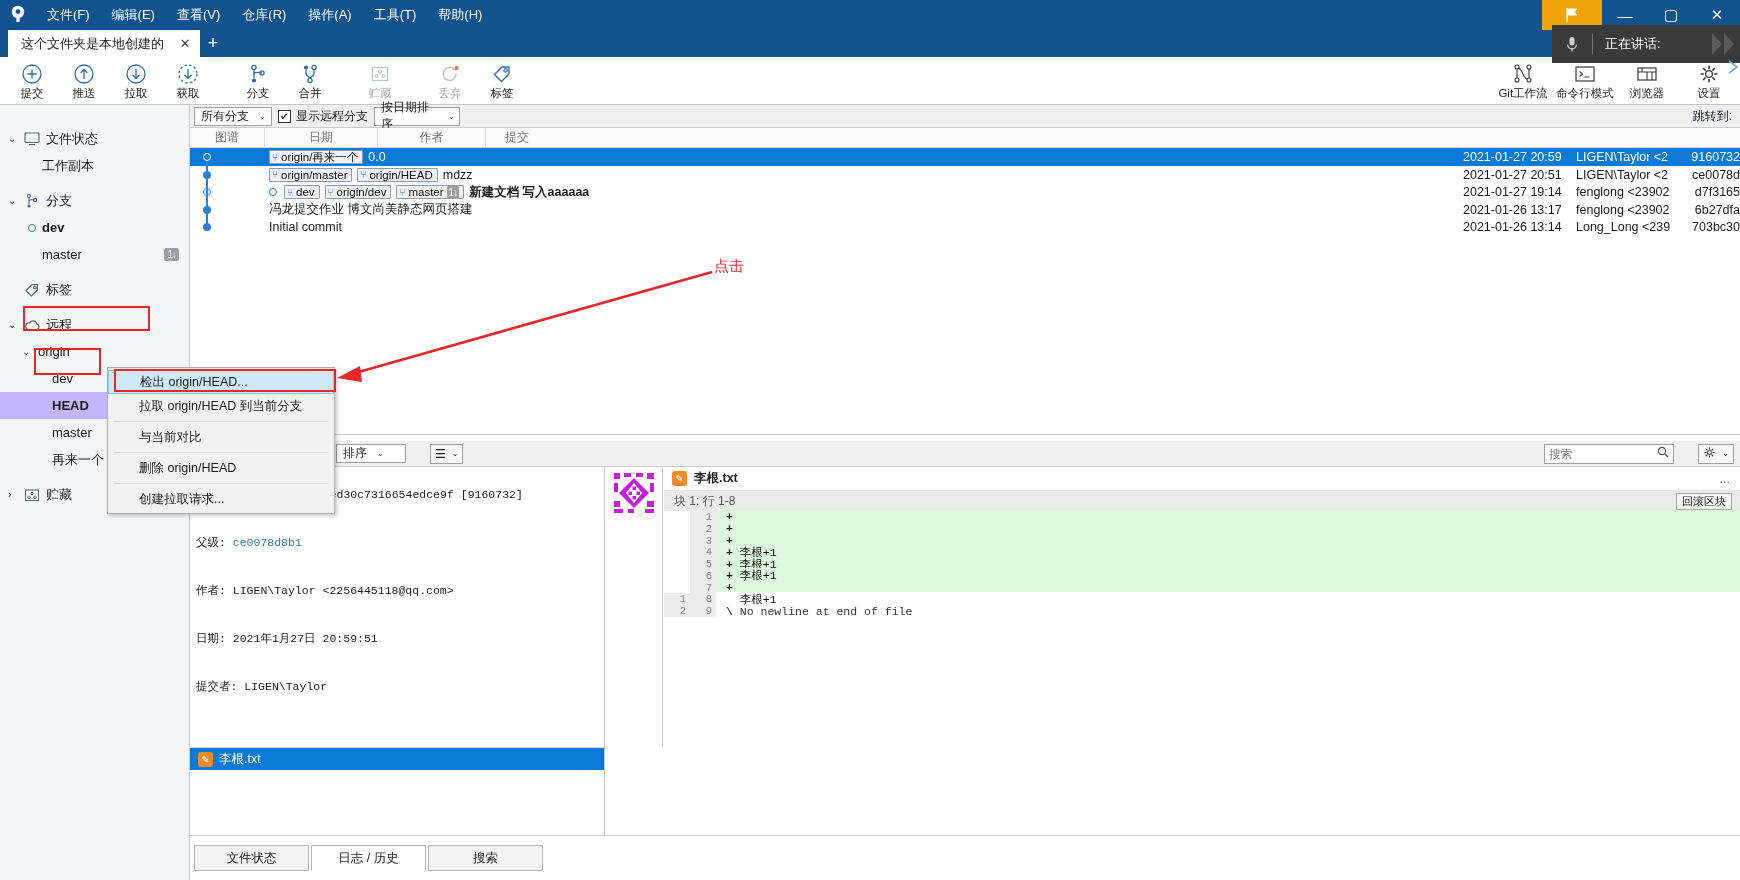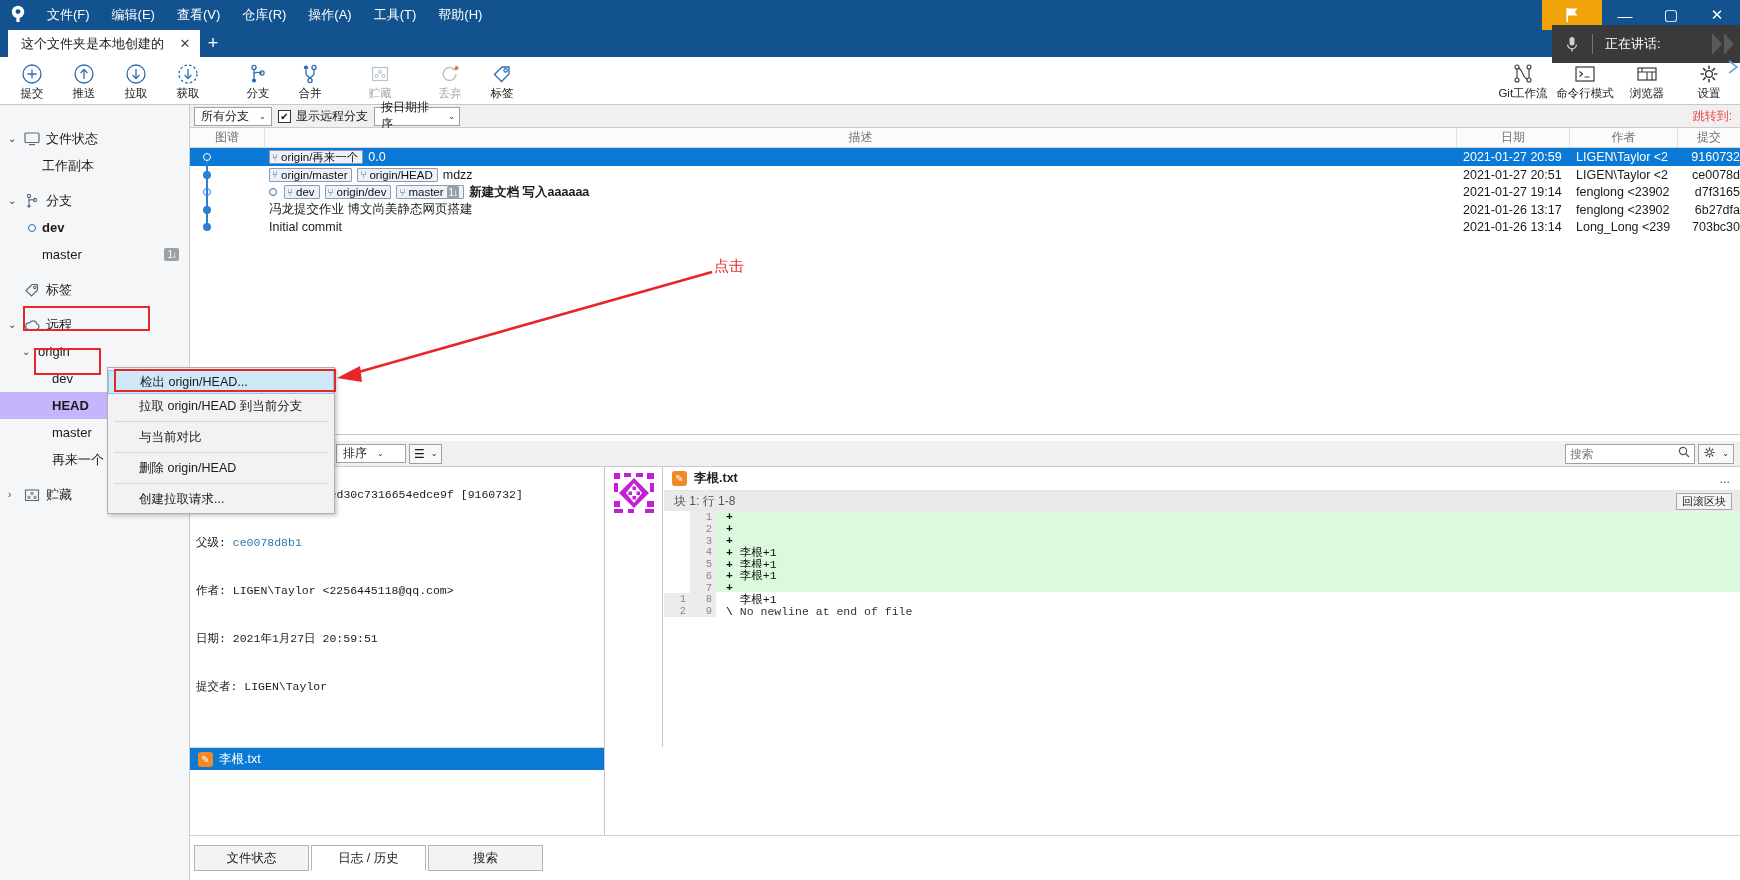--- a/index.html
+++ b/index.html
@@ -103,21 +103,21 @@
     display:flex; align-items:center; padding:0 4px 0 6px; gap:10px; min-width:70px;
   }
   .combo .caret { font-size:8px; color:#333; }
   .chk { display:flex; align-items:center; gap:5px; }
   .chkbox {
     width:13px; height:13px; border:1px solid #333; background:#fff;
     display:flex; align-items:center; justify-content:center; font-size:10px; color:#111;
   }
   .jumpto {
     position:absolute; right:8px; top:105px; height:23px; display:flex; align-items:center;
-    font-size:12px; color:#ef4444;
+    font-size:12px; color:#0f172a;
   }
 
   
   .ctable {
     position:absolute; top:128px; left:190px; width:1550px; height:307px;
     background:#ffffff; border-bottom:1px solid #c8c8c8; overflow:hidden;
   }
   .chead {
     display:flex; height:20px; background:#fbfbfb; border-bottom:1px solid #d8d8d8;
     font-size:12px; color:#737373;
@@ -155,21 +155,21 @@
   }
   .aheadbehind {
     display:inline-flex; align-items:center; background:#9aa0a6; color:#fff;
     font-size:10px; padding:0 2px; height:13px; border-radius:2px; letter-spacing:-1px;
   }
 
   
   .lowerbar {
     position:absolute; top:441px; left:190px; width:1550px; height:26px;
     background:#f0f0f0; border-bottom:1px solid #ccc;
-    display:flex; align-items:center; padding:0 6px; gap:3px;
+    display:flex; align-items:center; padding:0 6px; gap:24px;
   }
   .lowerbar .spacer { flex:1; }
   .searchbox {
     width:130px; height:20px; border:1px solid #a0a0a0; background:#fff;
     display:flex; align-items:center; padding:0 4px; gap:4px;
   }
   .searchbox input {
     border:none; outline:none; font-size:11.5px; width:100%;
     font-family:"Liberation Sans", sans-serif; color:#333;
   }
@@ -600,21 +600,20 @@
     <div class="combo" style="width:86px">
       <span>按日期排序</span>
       <span class="caret">⌄</span>
     </div>
   </div>
   <div class="jumpto">跳转到:</div>
 
   <div class="ctable">
     <div class="chead">
       <div class="col-graph">图谱</div>
-      <div class="col-desc">描述</div>
       <div class="col-date">日期</div>
       <div class="col-auth">作者</div>
       <div class="col-hash">提交</div>
     </div>
 
     <div class="crow sel" style="height:18px">
       <div class="cgraph">
         <span class="graphline" style="top:9px;height:9px;"></span>
         <span class="graphnode node-open on-sel"></span>
       </div>

